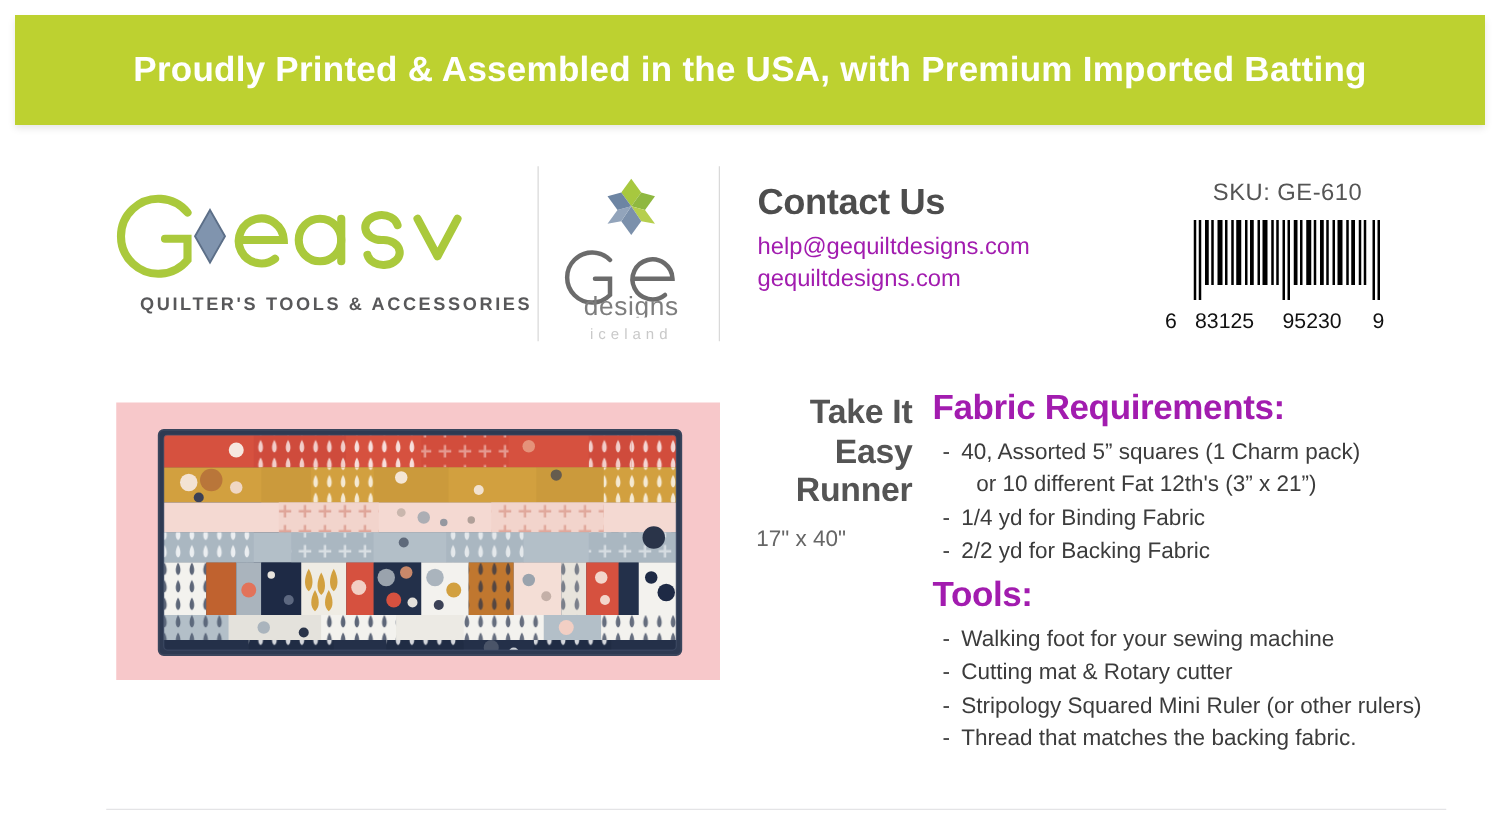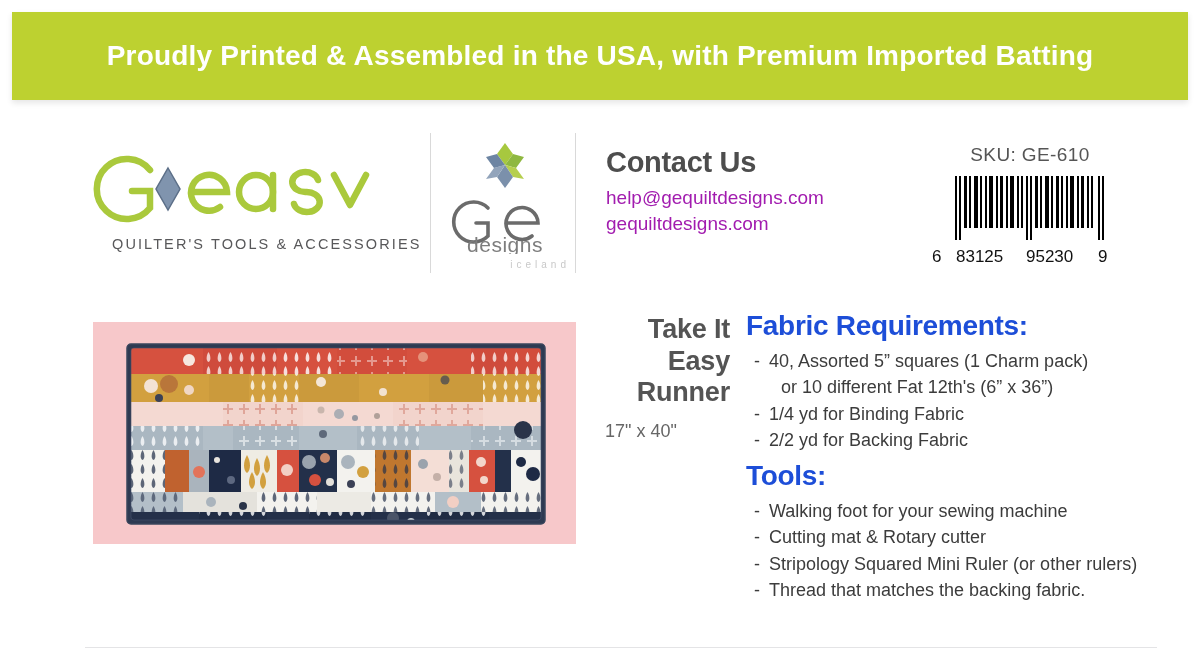--- a/index.html
+++ b/index.html
@@ -67,20 +67,21 @@
   .geasy-svg { display:block; }
   .geasy-tag {
     position: absolute;
     left: 24px;
     top: 86px;
     font-size: 14.5px;
     letter-spacing: 2.1px;
     color: #58585a;
     white-space: nowrap;
     font-family: "Liberation Sans", sans-serif;
+    font-weight: bold;
   }
 
   .vdiv {
     position: absolute;
     top: 5px;
     width: 1px;
     height: 140px;
     background: #d9d9d9;
   }
   .vdiv.one { left: 430px; }
@@ -91,26 +92,25 @@
     position: absolute;
     left: 440px;
     top: 14px;
     width: 130px;
     height: 126px;
     text-align: center;
   }
   .ge-star { display:block; margin: 0 auto; }
   .ge-word { margin-top: -2px; }
   .ge-iceland {
-    font-size: 10px;
+    font-size: 12px;
     letter-spacing: 4px;
     color: #c9c9c9;
     margin-top: 1px;
     font-family: "Liberation Sans", sans-serif;
-    text-align: right;
   }
 
   
   .contact {
     position: absolute;
     left: 606px;
     top: 18px;
   }
   .contact-title {
     font-size: 29px;
@@ -198,21 +198,21 @@
   }
   .tools {
     position: absolute;
     left: 746px;
     top: 460px;
     width: 430px;
   }
   .sec-head {
     font-size: 28px;
     font-weight: bold;
-    color: #1d4ed8;
+    color: #a21caf;
     letter-spacing: -0.3px;
     margin-bottom: 6px;
     font-family: "Liberation Sans", sans-serif;
   }
   .sec-list { margin: 0; padding: 0; list-style: none; }
   .sec-list li {
     font-size: 18px;
     color: #3c3c3c;
     line-height: 1.46;
     padding-left: 23px;
@@ -520,21 +520,21 @@
 
   <div class="title-col">
     <div class="product-title">Take It Easy Runner</div>
     <div class="product-size">17" x 40"</div>
   </div>
 
   <div class="reqs">
     <div class="sec-head">Fabric Requirements:</div>
     <ul class="sec-list">
       <li class="dash">40, Assorted 5” squares (1 Charm pack)</li>
-      <li class="cont">or 10 different Fat 12th's (6” x 36”)</li>
+      <li class="cont">or 10 different Fat 12th's (3” x 21”)</li>
       <li class="dash">1/4 yd for Binding Fabric</li>
       <li class="dash">2/2 yd for Backing Fabric</li>
     </ul>
   </div>
 
   <div class="tools">
     <div class="sec-head">Tools:</div>
     <ul class="sec-list">
       <li class="dash">Walking foot for your sewing machine</li>
       <li class="dash">Cutting mat &amp; Rotary cutter</li>

